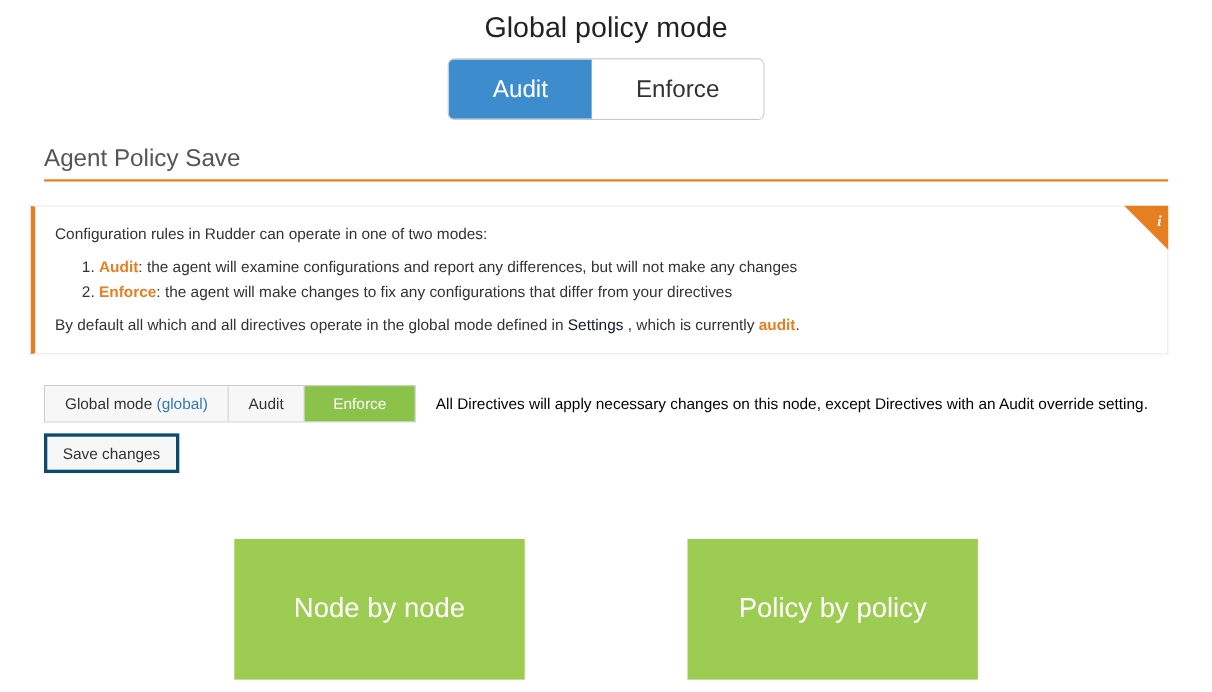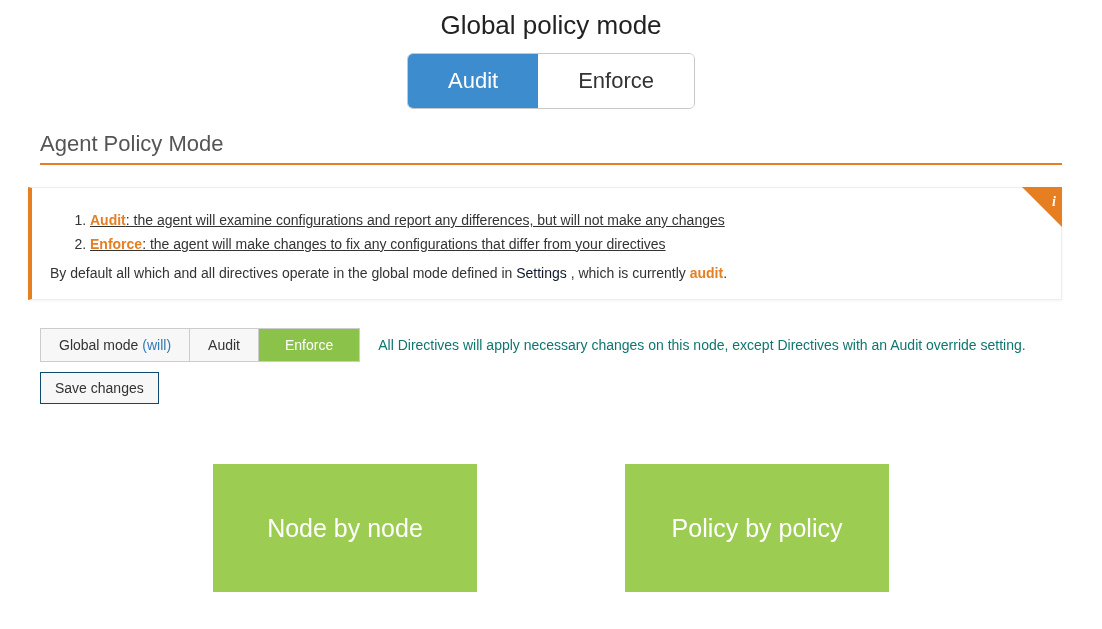--- a/index.html
+++ b/index.html
@@ -59,21 +59,20 @@
     border: 1px solid #eee;
     border-left: 4px solid #e67e22;
     padding: 14px 48px 14px 18px;
     font-size: 14px;
     line-height: 1.55;
     color: #333;
     box-shadow: 0 1px 3px rgba(0,0,0,0.05);
   }
   .info-box ol {
     margin: 8px 0 8px 40px;
-    text-decoration: underline;
   }
   .info-box ol li { margin-bottom: 2px; }
   .info-box .kw-audit,
   .info-box .kw-enforce,
   .info-box .kw-current {
     color: #e67e22;
     font-weight: 700;
   }
   .info-box .settings-link {
     color: #0f172a;
@@ -131,26 +130,26 @@
   .override-btns button:last-child { border-right: none; }
   .override-btns button.green {
     background: #8bc34a;
     color: #fff;
     padding-left: 26px;
     padding-right: 26px;
   }
   .override-btns .global-mode .paren { color: #337ab7; }
   .override-desc {
     font-size: 14px;
-    color: #0f766e;
+    color: #000000;
     margin-left: 18px;
   }
   .save-btn {
     margin-top: 10px;
-    border: 1px solid #0c4a6e;
+    border: 3px solid #0c4a6e;
     background: #f7f7f7;
     font-size: 14px;
     padding: 7px 14px;
     cursor: pointer;
     font-family: inherit;
     color: #333;
   }
   .nav-tiles {
     display: flex;
     justify-content: center;
@@ -176,45 +175,46 @@
 
 <h1 class="page-title">Global policy mode</h1>
 
 <div class="global-toggle">
   <div class="seg">
     <button class="active">Audit</button>
     <button>Enforce</button>
   </div>
 </div>
 
-<h2 class="section-title">Agent Policy Mode</h2>
+<h2 class="section-title">Agent Policy Save</h2>
 <hr class="section-rule">
 
 <div class="info-box">
   <div class="info-corner"></div>
   <span class="info-corner-icon">i</span>
 
+  <p>Configuration rules in Rudder can operate in one of two modes:</p>
   <ol>
     <li>
       <span class="kw-audit">Audit</span><span>: the agent will examine configurations and report any differences, but will not make any changes</span>
     </li>
     <li>
       <span class="kw-enforce">Enforce</span><span>: the agent will make changes to fix any configurations that differ from your directives</span>
     </li>
   </ol>
   <p>
     <span>By default all which and all directives operate in the global mode defined in </span><span class="settings-link">Settings</span><span> , which is currently </span><span class="kw-current">audit</span><span>.</span>
   </p>
 </div>
 
 <div class="override-section">
   <div class="override-row">
     <div class="override-btns">
       <button class="global-mode">
-        <span>Global mode </span><span class="paren">(will)</span>
+        <span>Global mode </span><span class="paren">(global)</span>
       </button>
       <button>Audit</button>
       <button class="green">Enforce</button>
     </div>
     <span class="override-desc">All Directives will apply necessary changes on this node, except Directives with an Audit override setting.</span>
   </div>
   <button class="save-btn">Save changes</button>
 </div>
 
 <div class="nav-tiles">

